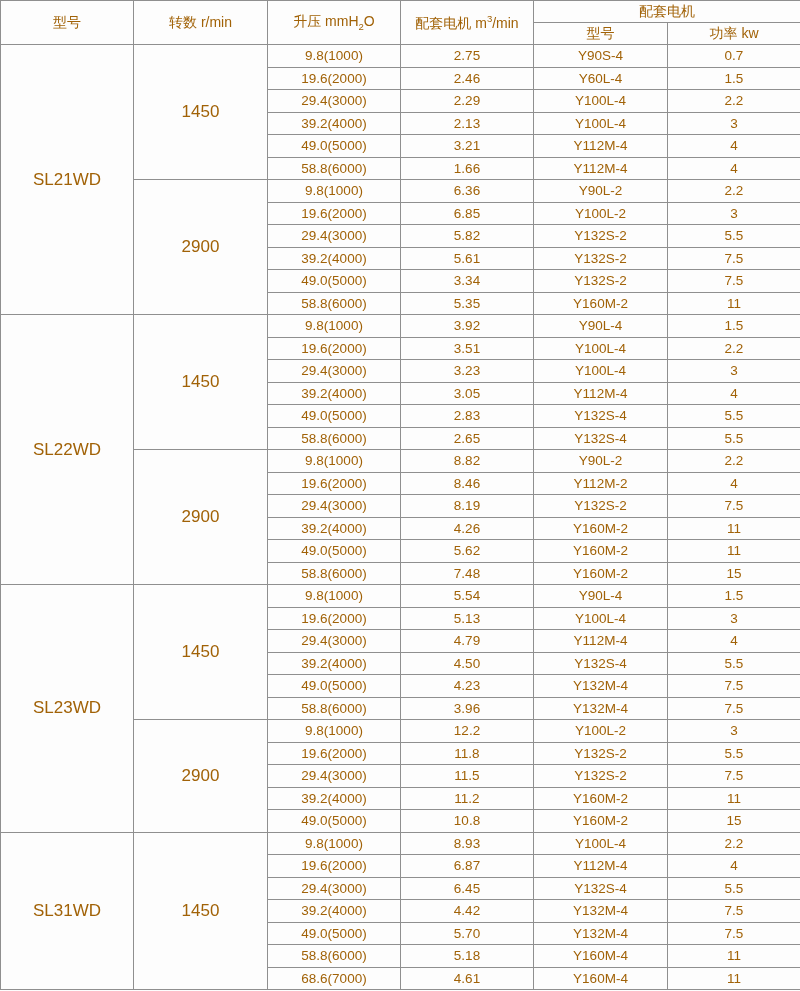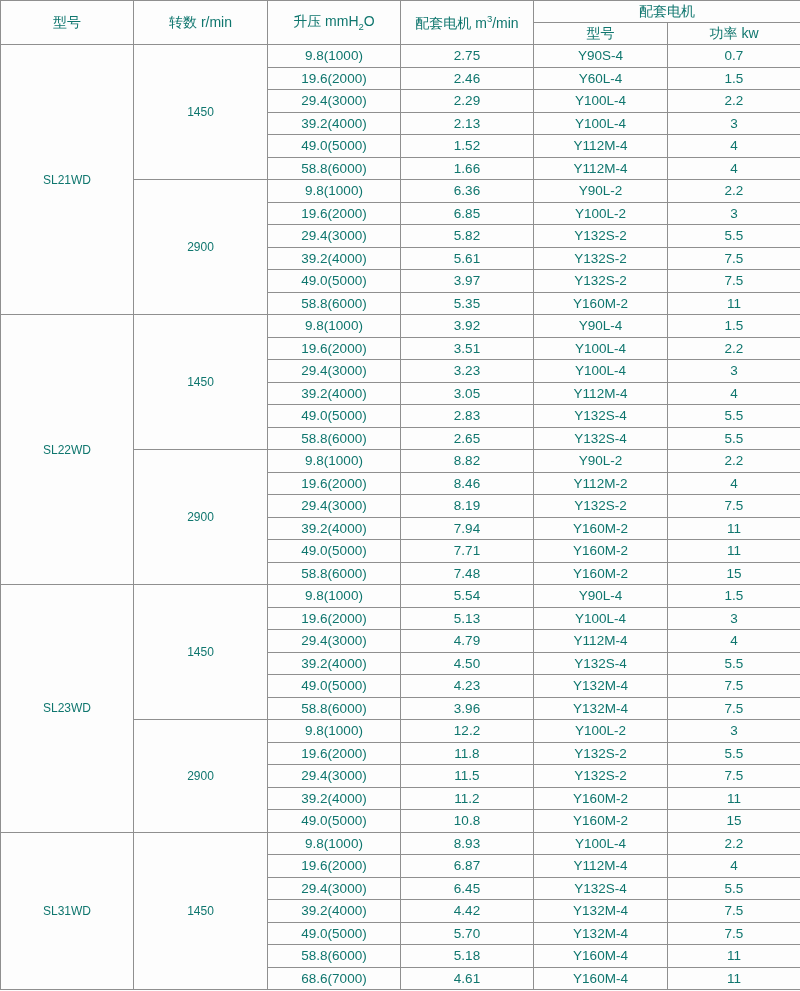--- a/index.html
+++ b/index.html
@@ -11,41 +11,41 @@
   .page {
     width: 800px;
     height: 991px;
     background: #fdfdfd;
     box-sizing: border-box;
   }
   table.spec {
     width: 800px;
     border-collapse: collapse;
     table-layout: fixed;
-    color: #0f766e;
+    color: #a16207;
     font-size: 13.5px;
   }
   table.spec td, table.spec th {
     border: 1px solid #8f8f8f;
     text-align: center;
     vertical-align: middle;
     padding: 0;
     font-weight: normal;
     overflow: hidden;
     white-space: nowrap;
   }
   table.spec {
     border: 1px solid #7a7a7a;
   }
   thead tr { height: 22px; }
   tbody tr { height: 22.5px; }
   thead th { font-size: 14px; }
   sub { font-size: 0.68em; }
   sup { font-size: 0.68em; }
-  .model-cell, .speed-cell { font-size: 12px; }
+  .model-cell, .speed-cell { font-size: 17px; }
 </style>
 </head>
 <body>
 
 <div class="page">
   <table class="spec">
     <colgroup>
       <col style="width:133px">
       <col style="width:134px">
       <col style="width:133px">
@@ -88,21 +88,21 @@
           <td>2.2</td>
         </tr>
         <tr>
           <td>39.2(4000)</td>
           <td>2.13</td>
           <td>Y100L-4</td>
           <td>3</td>
         </tr>
         <tr>
           <td>49.0(5000)</td>
-          <td>1.52</td>
+          <td>3.21</td>
           <td>Y112M-4</td>
           <td>4</td>
         </tr>
         <tr>
           <td>58.8(6000)</td>
           <td>1.66</td>
           <td>Y112M-4</td>
           <td>4</td>
         </tr>
         <tr>
@@ -125,21 +125,21 @@
           <td>5.5</td>
         </tr>
         <tr>
           <td>39.2(4000)</td>
           <td>5.61</td>
           <td>Y132S-2</td>
           <td>7.5</td>
         </tr>
         <tr>
           <td>49.0(5000)</td>
-          <td>3.97</td>
+          <td>3.34</td>
           <td>Y132S-2</td>
           <td>7.5</td>
         </tr>
         <tr>
           <td>58.8(6000)</td>
           <td>5.35</td>
           <td>Y160M-2</td>
           <td>11</td>
         </tr>
         <tr>
@@ -194,27 +194,27 @@
           <td>4</td>
         </tr>
         <tr>
           <td>29.4(3000)</td>
           <td>8.19</td>
           <td>Y132S-2</td>
           <td>7.5</td>
         </tr>
         <tr>
           <td>39.2(4000)</td>
-          <td>7.94</td>
-          <td>Y160M-2</td>
-          <td>11</td>
-        </tr>
-        <tr>
-          <td>49.0(5000)</td>
-          <td>7.71</td>
+          <td>4.26</td>
+          <td>Y160M-2</td>
+          <td>11</td>
+        </tr>
+        <tr>
+          <td>49.0(5000)</td>
+          <td>5.62</td>
           <td>Y160M-2</td>
           <td>11</td>
         </tr>
         <tr>
           <td>58.8(6000)</td>
           <td>7.48</td>
           <td>Y160M-2</td>
           <td>15</td>
         </tr>
         <tr>

